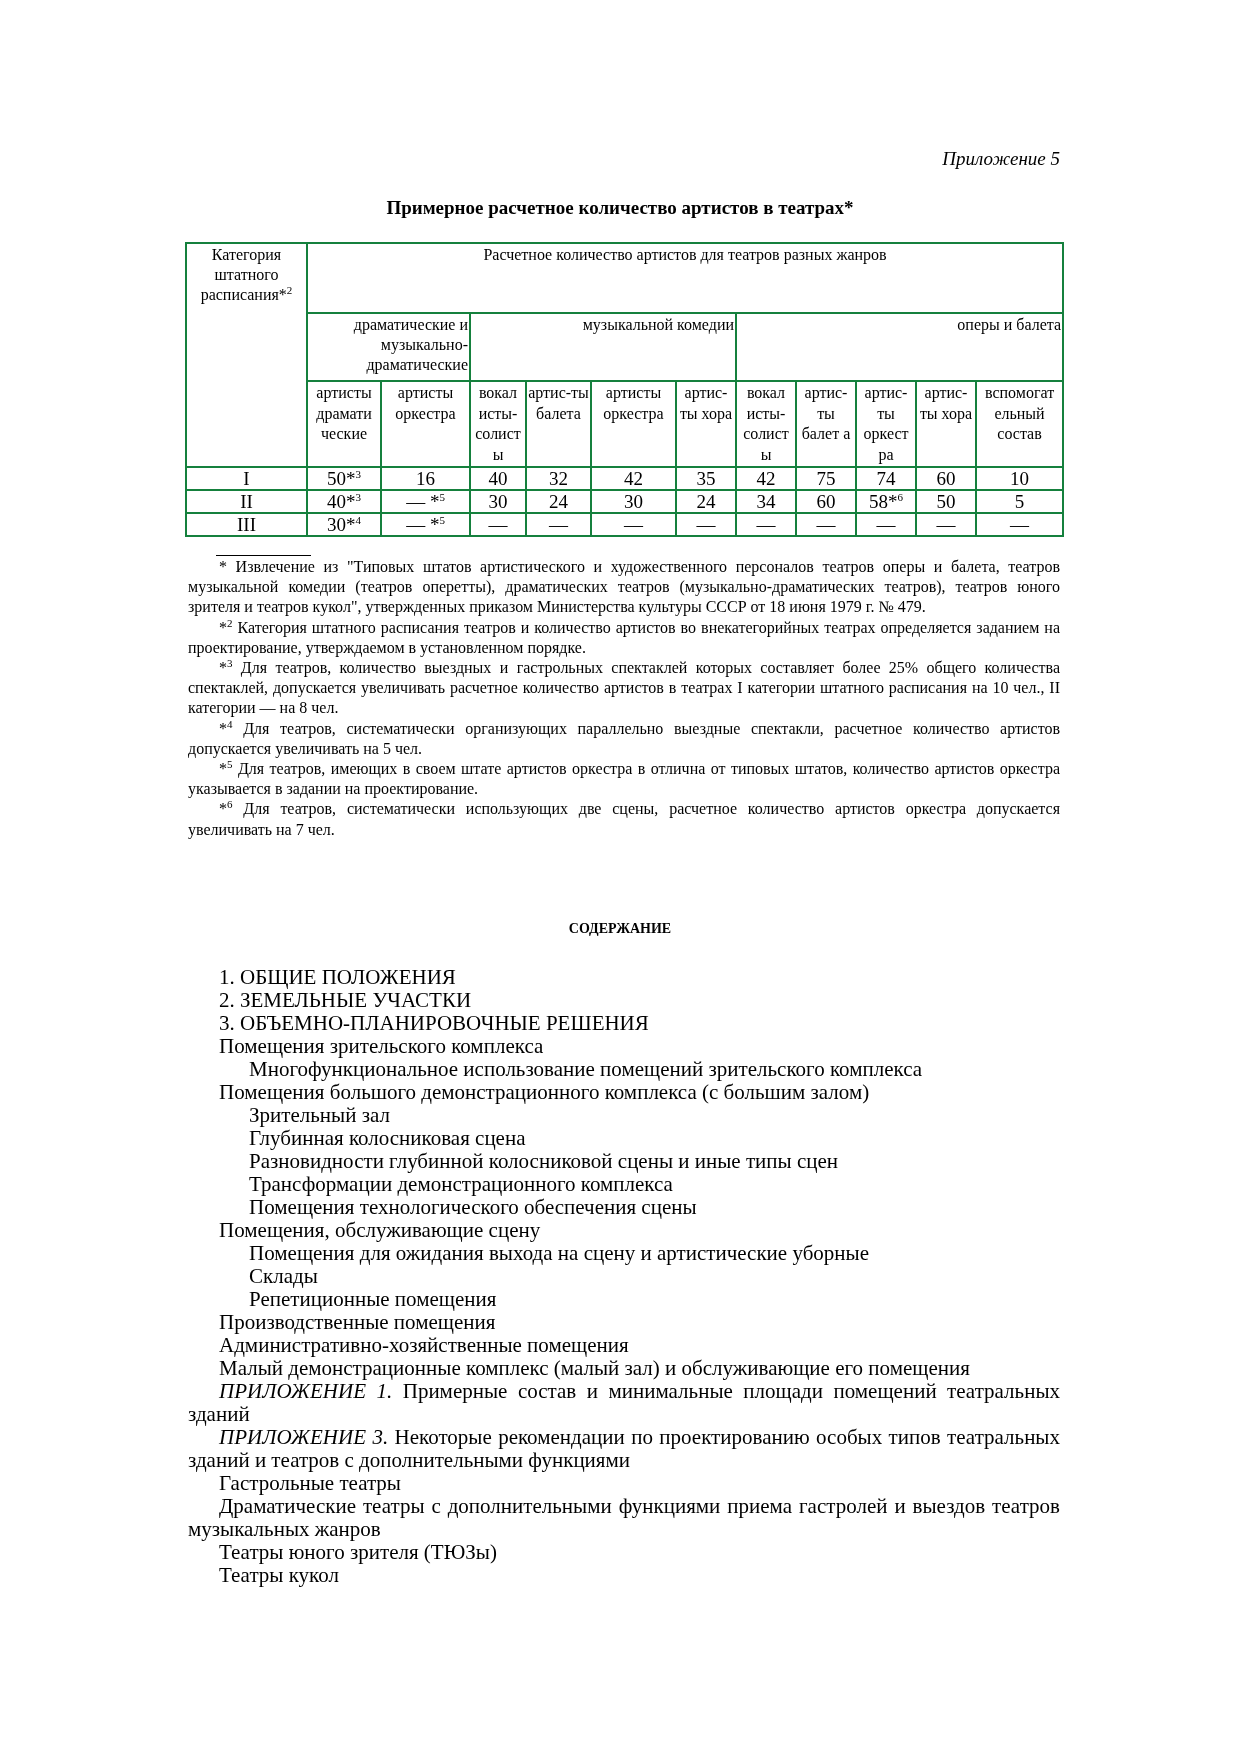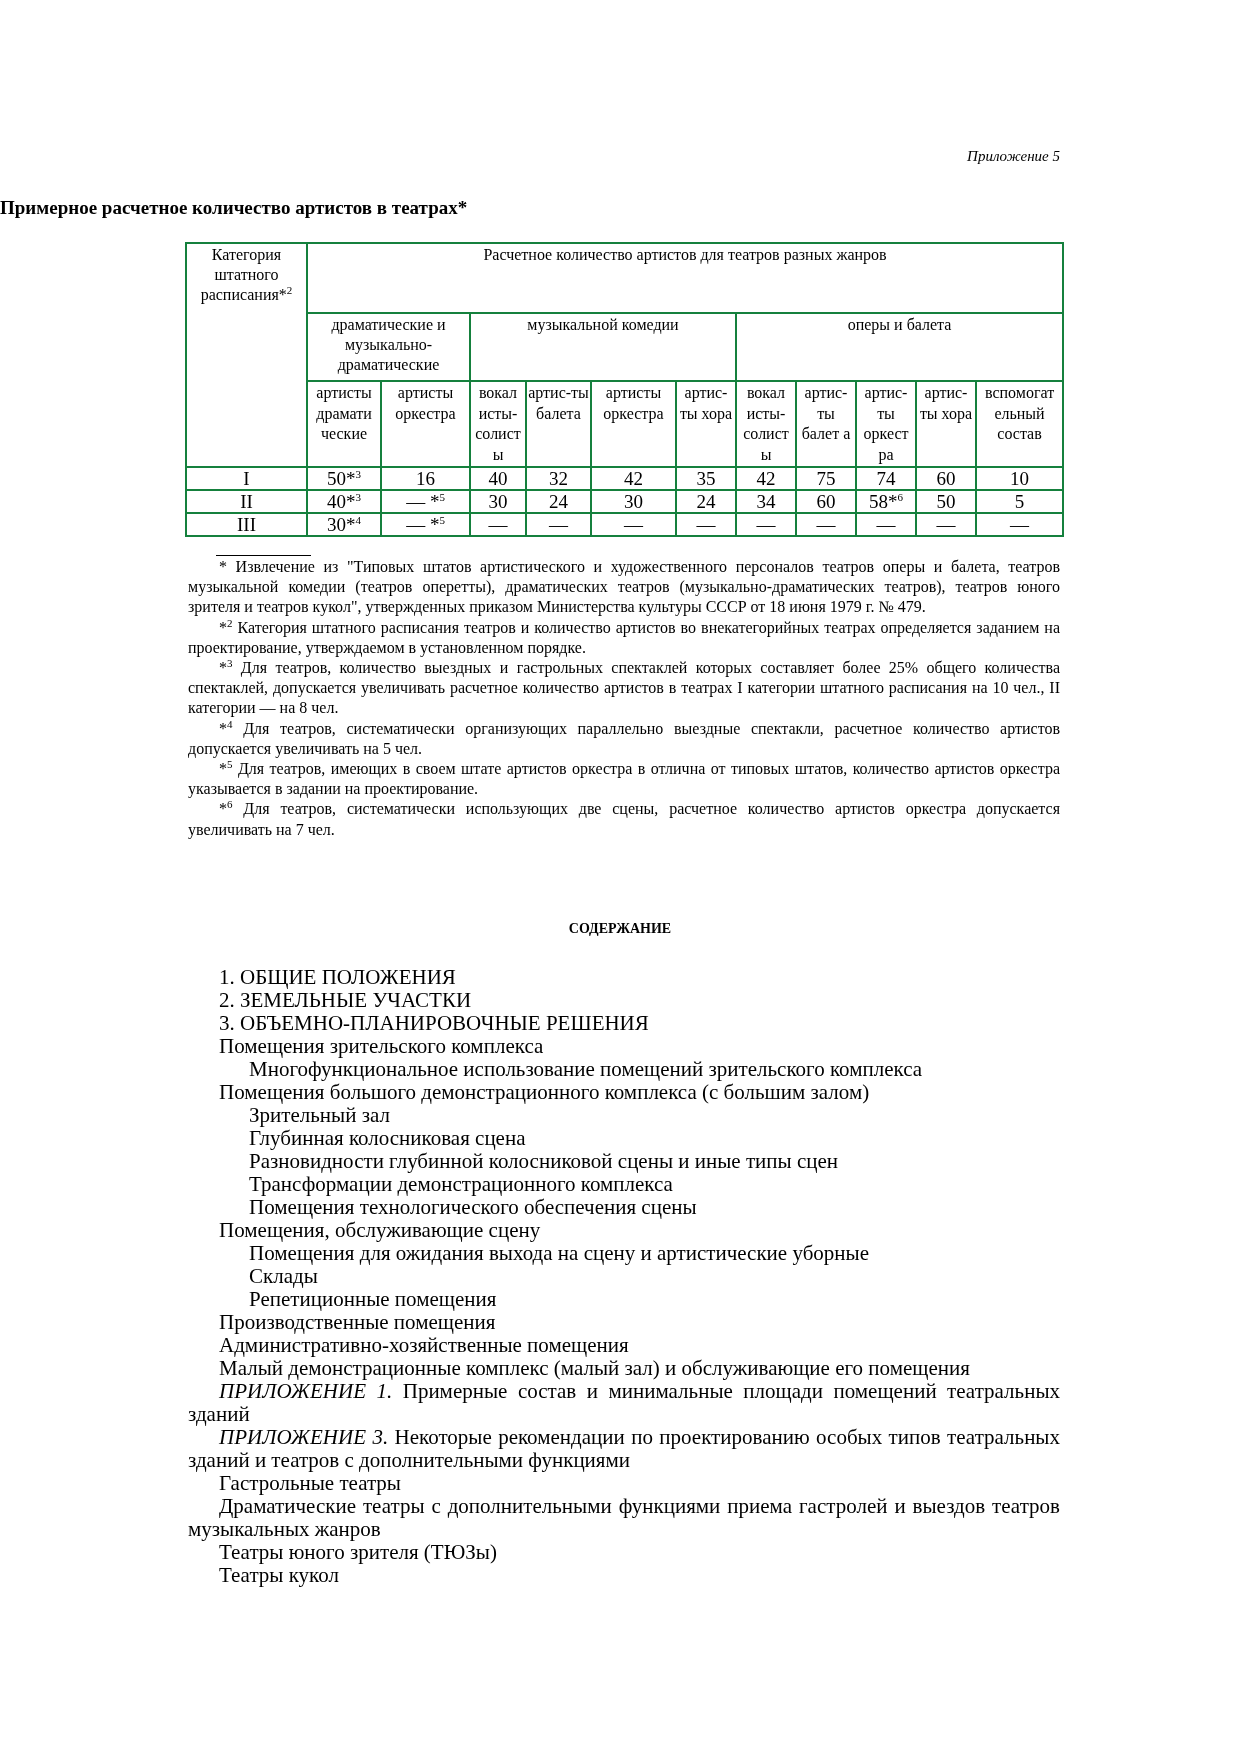--- a/index.html
+++ b/index.html
@@ -1,27 +1,27 @@
 <!DOCTYPE html>
 <html><head>
 <meta charset="utf-8">
 <style>
   html, body { margin: 0; padding: 0; background: #ffffff; }
   body { width: 1240px; height: 1755px; position: relative; overflow: hidden;
          font-family: "Liberation Serif", "DejaVu Serif", serif; color: #000; }
   .page { position: absolute; left: 0; top: 0; width: 1240px; height: 1755px; }
-  .appendix-label { position: absolute; right: 180px; top: 148px; font-style: italic; font-size: 15px; }
-  .table-title { position: absolute; left: 0; width: 1240px; top: 197px; text-align: left;
+  .appendix-label { position: absolute; right: 180px; top: 148px; font-style: italic; font-size: 19px; }
+  .table-title { position: absolute; left: 0; width: 1240px; top: 197px; text-align: center;
                  font-weight: bold; font-size: 19px; }
   table.staff { position: absolute; left: 185px; top: 242px; width: 877px; border-collapse: collapse;
                 font-size: 16px; line-height: 20px; table-layout: fixed; }
   table.staff td { border: 2px solid #15803d; text-align: center; vertical-align: top; padding: 1px 1px; }
   table.staff { border: 2px solid #000; }
   table.staff tr.h1 td { height: 66px; }
-  table.staff tr.h2 td { height: 64px; }
+  table.staff tr.h2 td { height: 64px; text-align: right; }
   table.staff tr.h3 td { height: 82px; line-height: 20.5px; }
   table.staff tr.data td { font-size: 19px; height: 21px; line-height: 21px; vertical-align: middle; padding: 0; }
   table.staff tr.data.first td { border-top: 2px solid #000; }
   sup { font-size: 11px; vertical-align: super; line-height: 0; }
   .fn-rule { position: absolute; left: 216px; top: 555px; width: 95px; border-top: 1px solid #000; }
   .footnotes { position: absolute; left: 188px; top: 557px; width: 872px; font-size: 16px;
                line-height: 20.2px; text-align: justify; }
   .footnotes p { margin: 0; text-indent: 31px; }
   .toc-title { position: absolute; left: 0; width: 1240px; top: 921px; text-align: center;
                font-weight: bold; font-size: 14px; }

